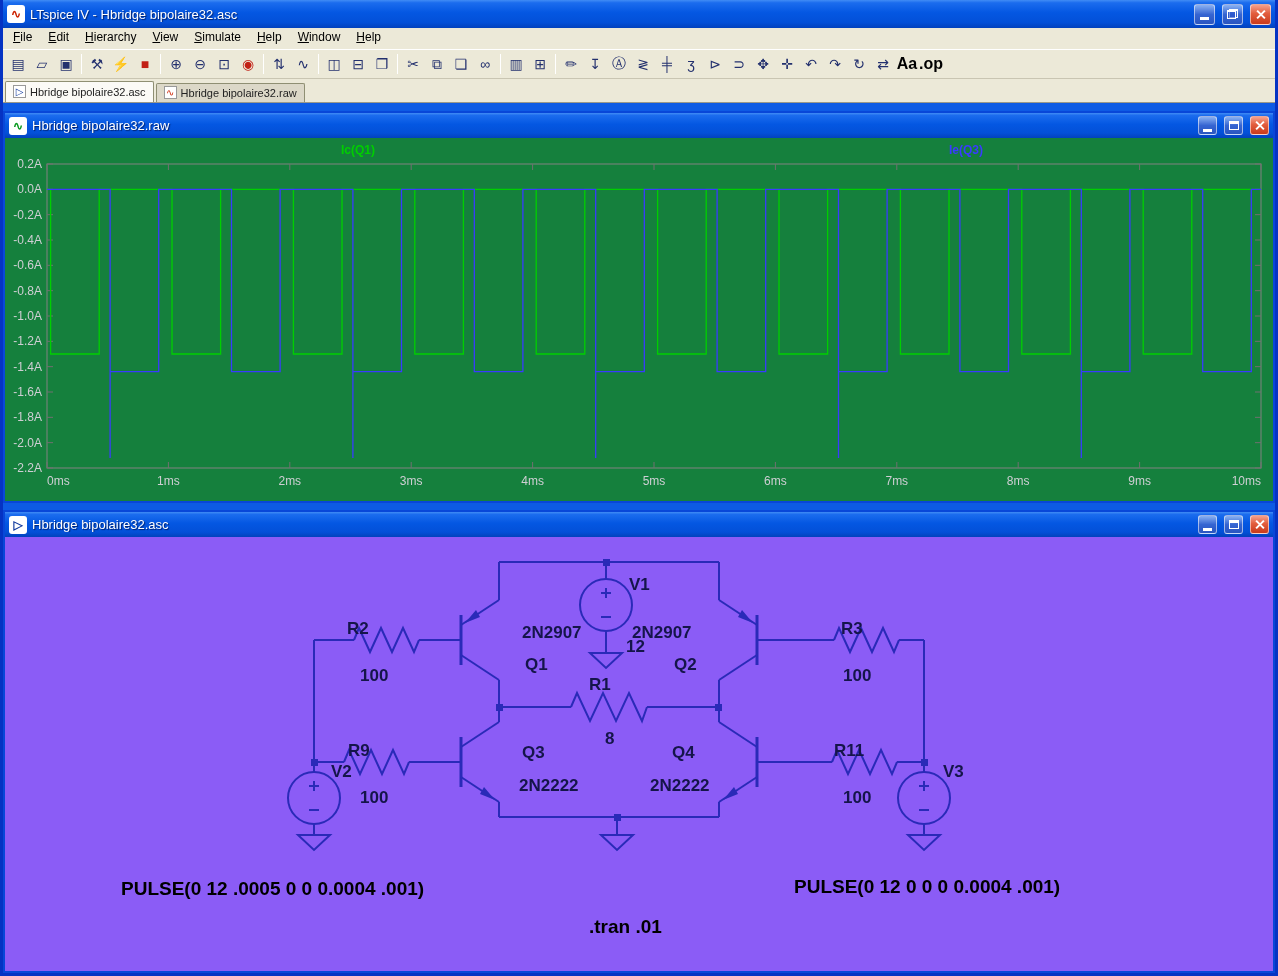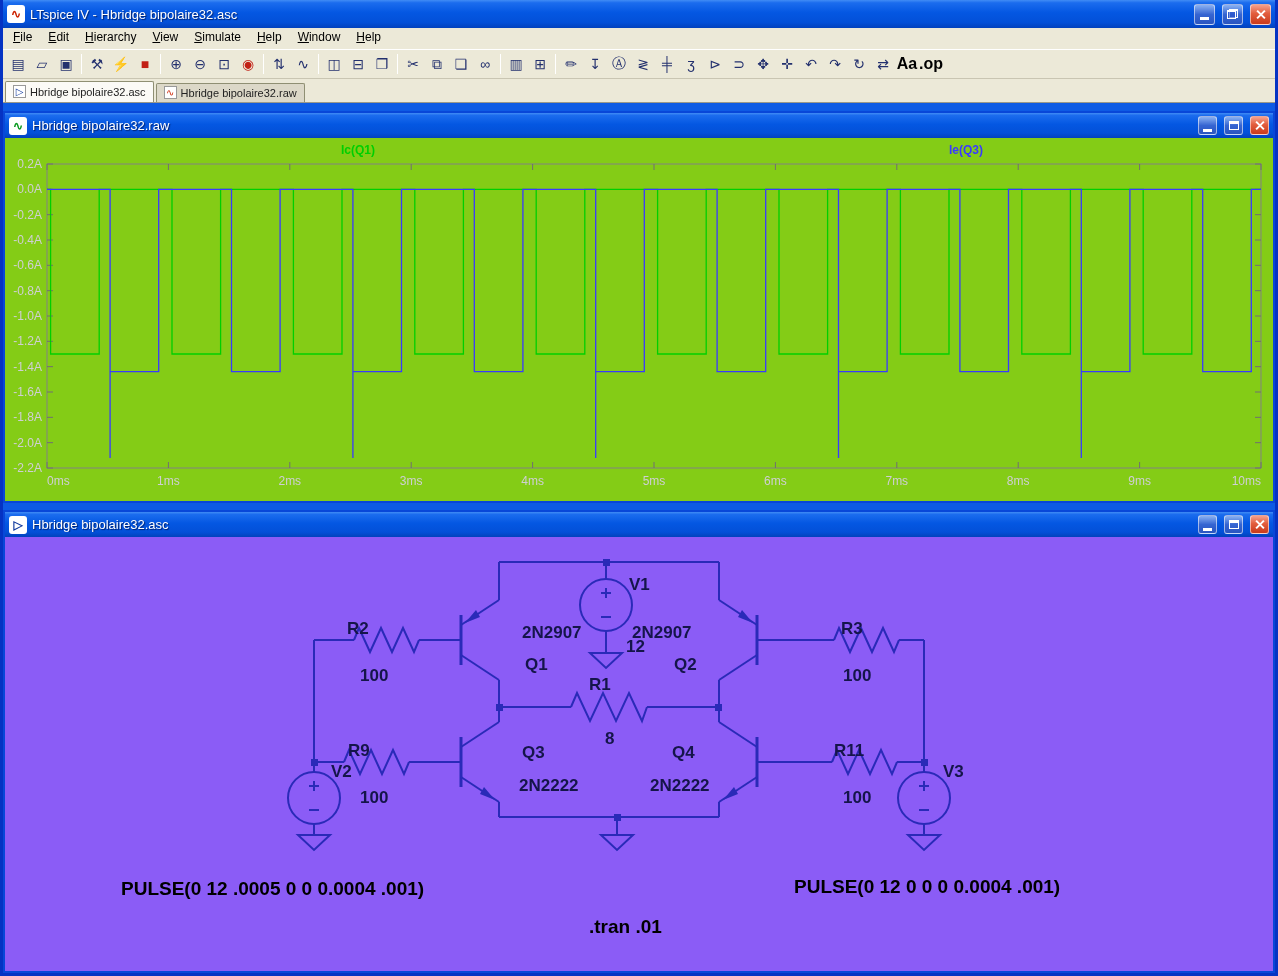--- a/index.html
+++ b/index.html
@@ -43,21 +43,21 @@
        border-bottom:none;background:#dcd8c8;height:19px;border-radius:2px 2px 0 0;color:#222;white-space:nowrap;}
   .tab.active{background:#fbfaf6;height:21px;}
   .tab-icon{width:13px;height:13px;font-size:10px;line-height:11px;text-align:center;background:#fff;
             border:1px solid #999;flex:0 0 auto;}
   
   .mdi{flex:1;background:#0d5be4;padding-top:8px;display:flex;flex-direction:column;gap:7px;overflow:hidden;}
   .child{border:2px solid #0847d8;display:flex;flex-direction:column;width:100%;}
   .child .titlebar{height:25px;}
   .child.wave{height:392px;flex:0 0 auto;}
   .child.schem{flex:1;}
-  .wave-content{background:#84cc16;height:363px;overflow:hidden;}
+  .wave-content{background:#15803d;height:363px;overflow:hidden;}
   .schem-content{background:#8b5cf6;flex:1;overflow:hidden;}
   svg{display:block;}
   .wire line,.wire polyline,.wire circle,.wire path{stroke:#2a2ab8;stroke-width:2;fill:none;}
   .wire .bar{stroke-width:3;}
   .wire polygon.arrow{fill:#2a2ab8;stroke:none;}
   .wire polygon.gnd{fill:none;stroke:#2a2ab8;stroke-width:2;}
   .jct{fill:#2a2ab8;stroke:none;}
   .schem-svg text{font-family:"Liberation Sans",sans-serif;}
   .lbl{font-size:17px;font-weight:700;fill:#15154a;}
   .dir{font-size:19px;font-weight:700;fill:#000;}

